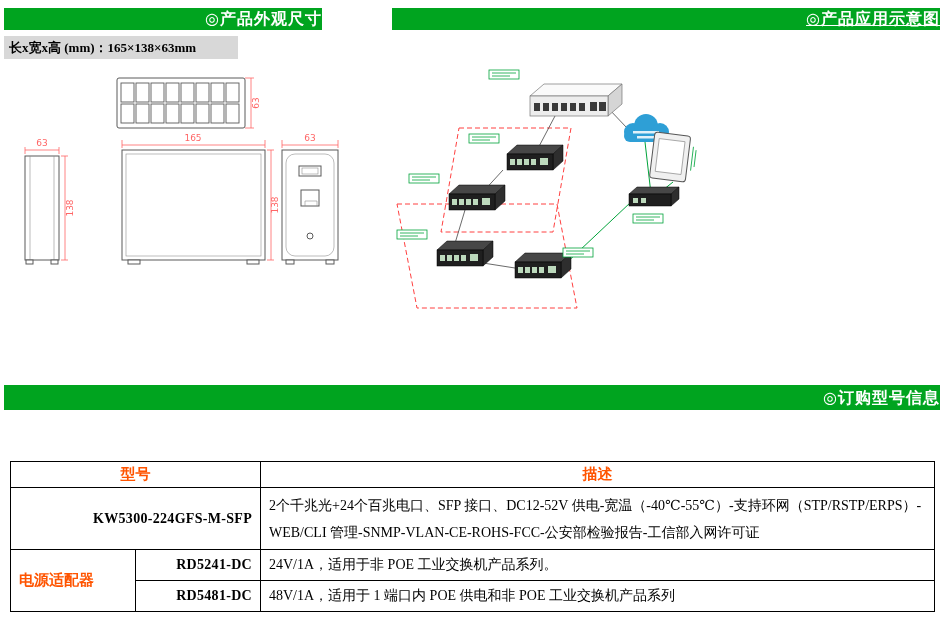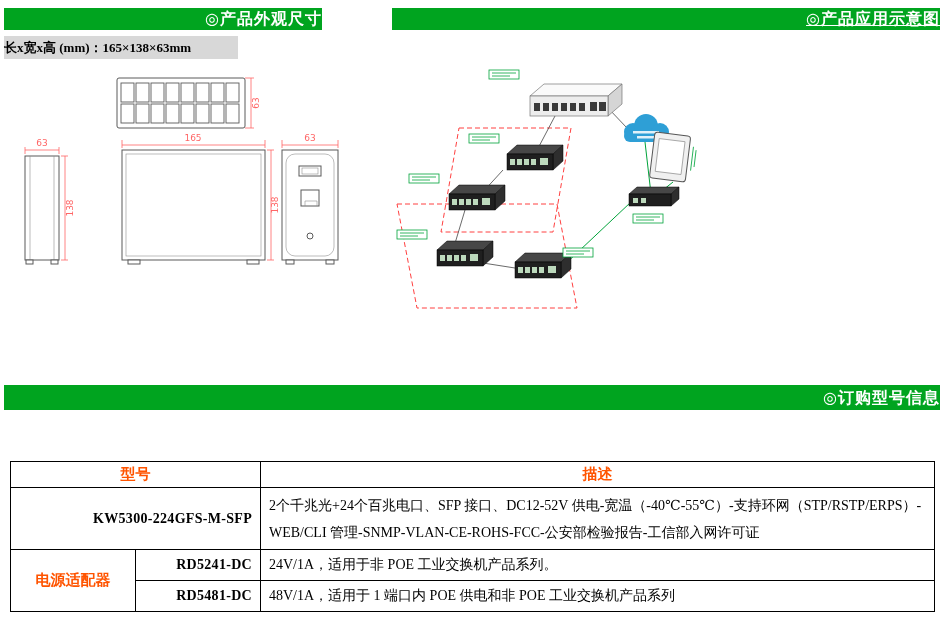--- a/index.html
+++ b/index.html
@@ -13,21 +13,21 @@
     position:absolute; height:22px; line-height:22px;
     background:var(--bar_green,#00a41f); color:#fff;
     font-size:16px; font-weight:bold; letter-spacing:1px; padding-left:4px;text-align:right;
   }
   #bar-appearance { left:4px; top:8px; width:318px; }
   #bar-application { left:392px; top:8px; width:548px; padding-left:38px;text-decoration:underline; }
   #bar-ordering { left:4px; top:385px; width:936px; height:25px; line-height:25px;padding-left:36px; }
   .dims-box {
     position:absolute; left:4px; top:36px; width:234px; height:23px;
     background:var(--gray_box,#d8d8d8); font-size:13px; font-weight:bold;
-    line-height:23px; 
+    line-height:23px; padding-left:5px;
   }
   .drawings { position:absolute; left:5px; top:66px; }
   .diagram  { position:absolute; left:385px; top:68px; }
 
   
   .dl { fill:#fff; stroke:#5a5a5a; stroke-width:1; }
   .dl-thin { fill:none; stroke:#8f8f8f; stroke-width:0.6; }
   .port { fill:#fff; stroke:#5a5a5a; stroke-width:0.9; }
   .dim { stroke:var(--dim_line,#ff6666); stroke-width:0.8; fill:none; }
   .dim-text { fill:var(--dim_line,#ff6666); font-size:9px; font-family:"DejaVu Sans","Liberation Sans",sans-serif; }
@@ -55,21 +55,21 @@
   .order-table {
     position:absolute; left:10px; top:461px; width:925px;
     border-collapse:collapse; table-layout:fixed; font-size:14px;
   }
   .order-table td { border:1px solid #000; padding:2px 8px; vertical-align:middle; }
   .order-table tr.head td {
     color:var(--accent_red,#ff5400); font-weight:bold; text-align:center;
     height:26px; font-size:15px; padding:2px;margin-top:24px;
   }
   .cell-model { text-align:right; font-weight:bold; letter-spacing:0.3px; }
-  .cell-adapter { color:var(--accent_red,#ff5400); font-weight:bold; text-align:center; font-size:15px;margin-left:40px; }
+  .cell-adapter { color:var(--accent_red,#ff5400); font-weight:bold; text-align:left; font-size:15px;margin-left:40px; }
   .cell-desc { line-height:27px; }
   .row-main td { height:62px; }
   .row-adapter td { height:31px; }
   .row-adapter .cell-desc { line-height:normal; }
 </style>
 </head>
 <body>
 
 <div class="page">
 

